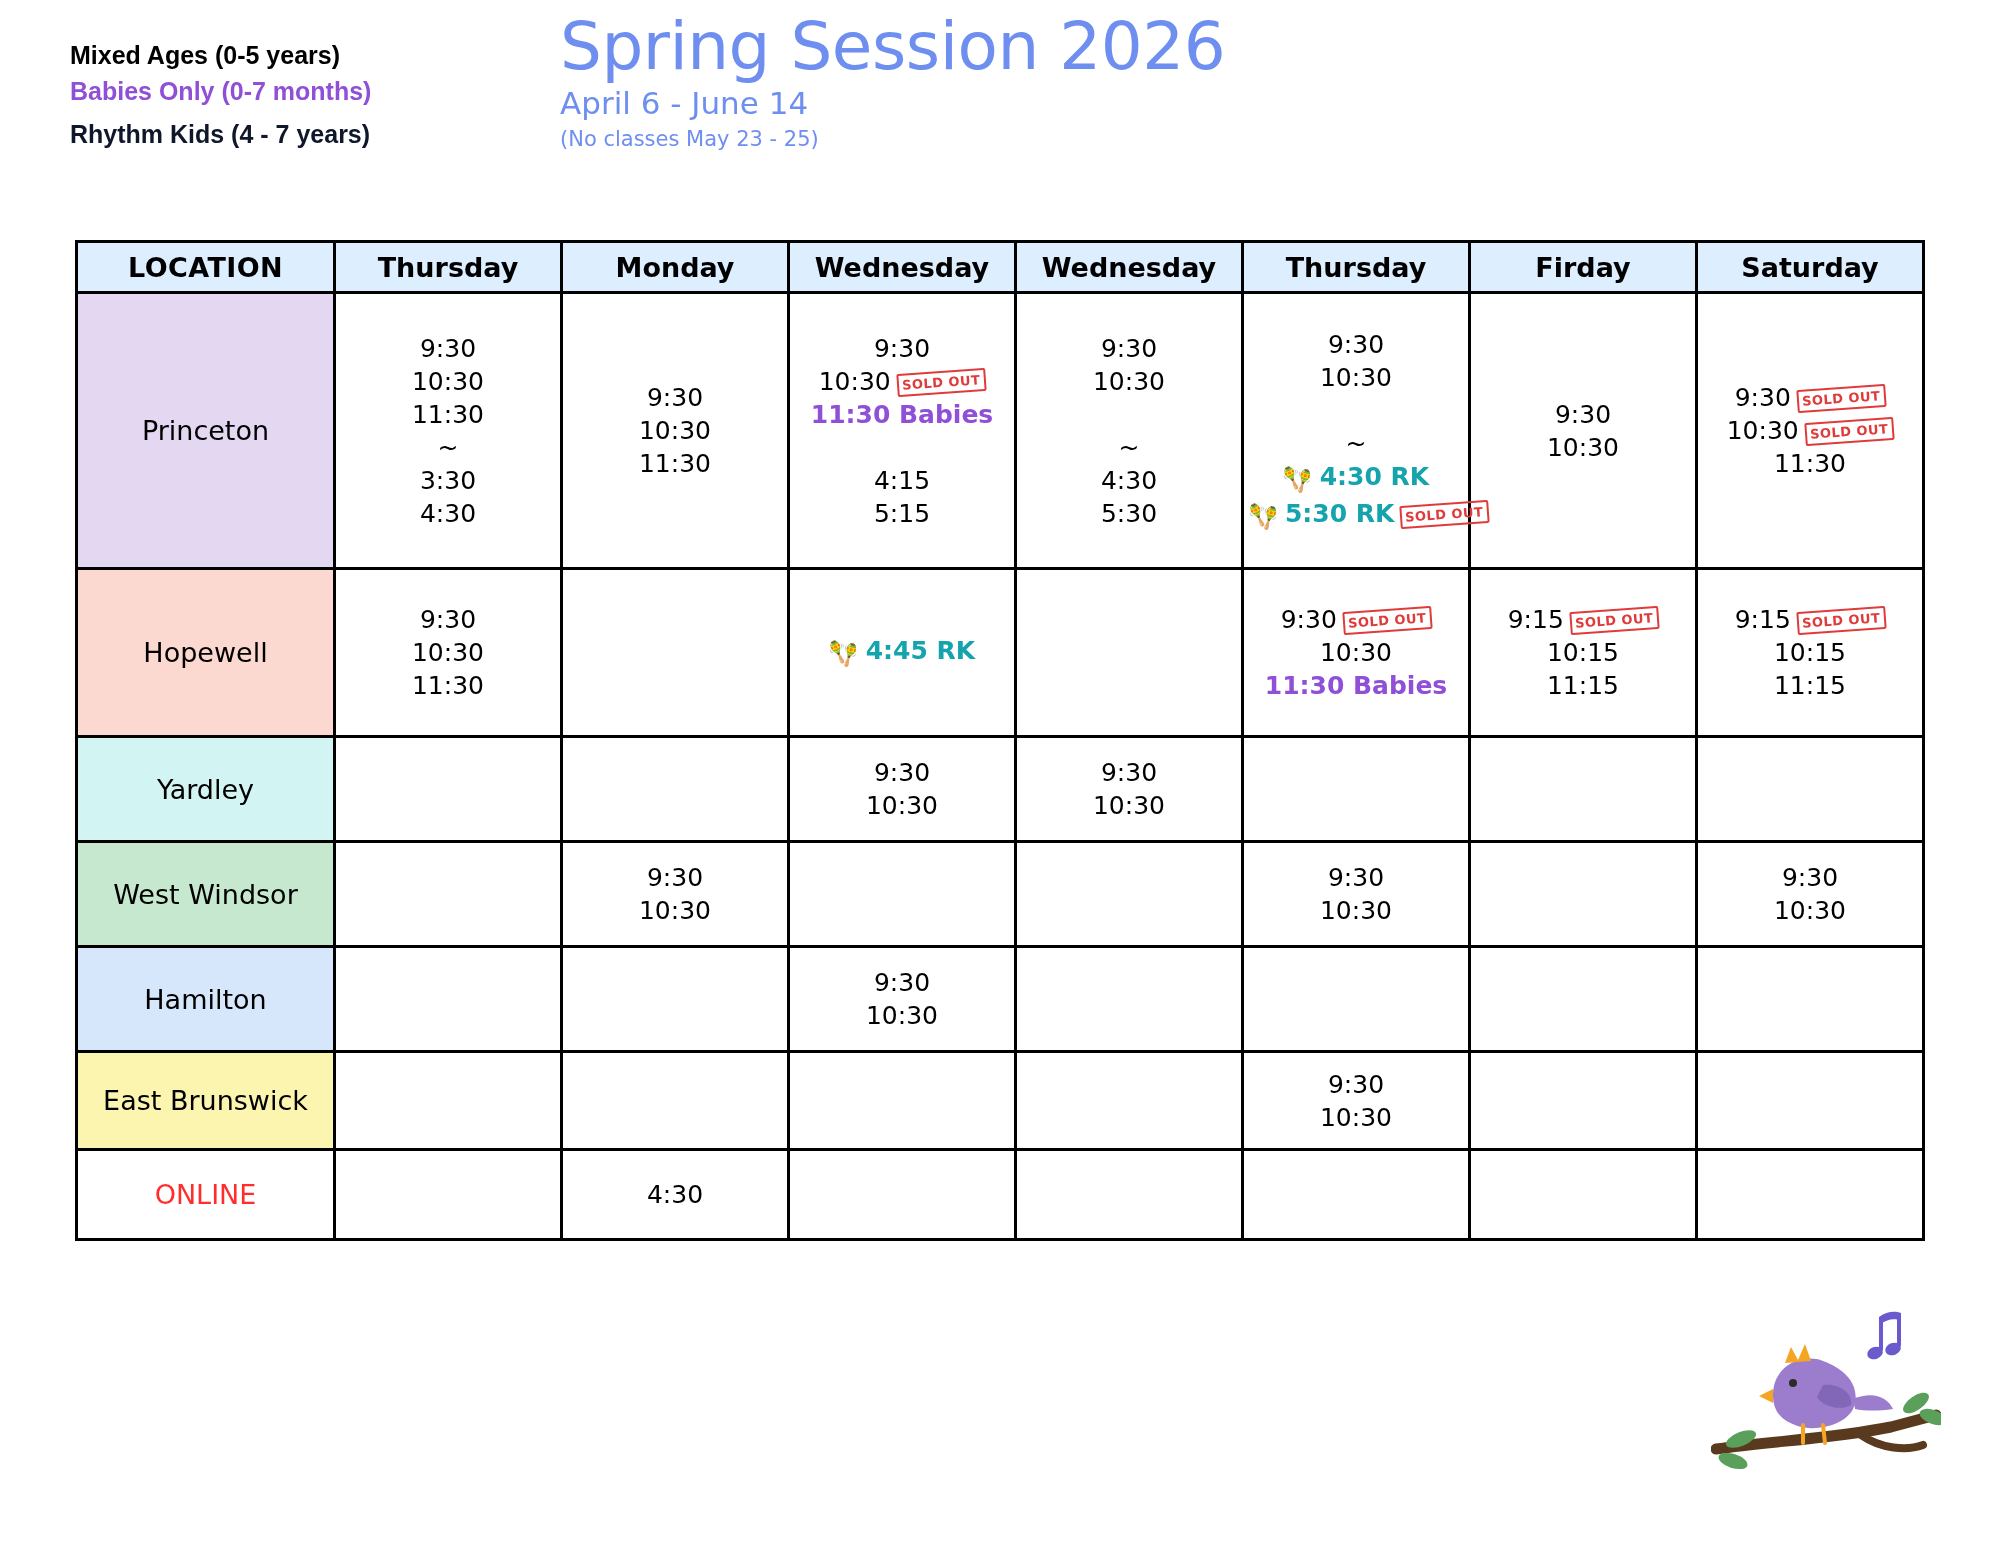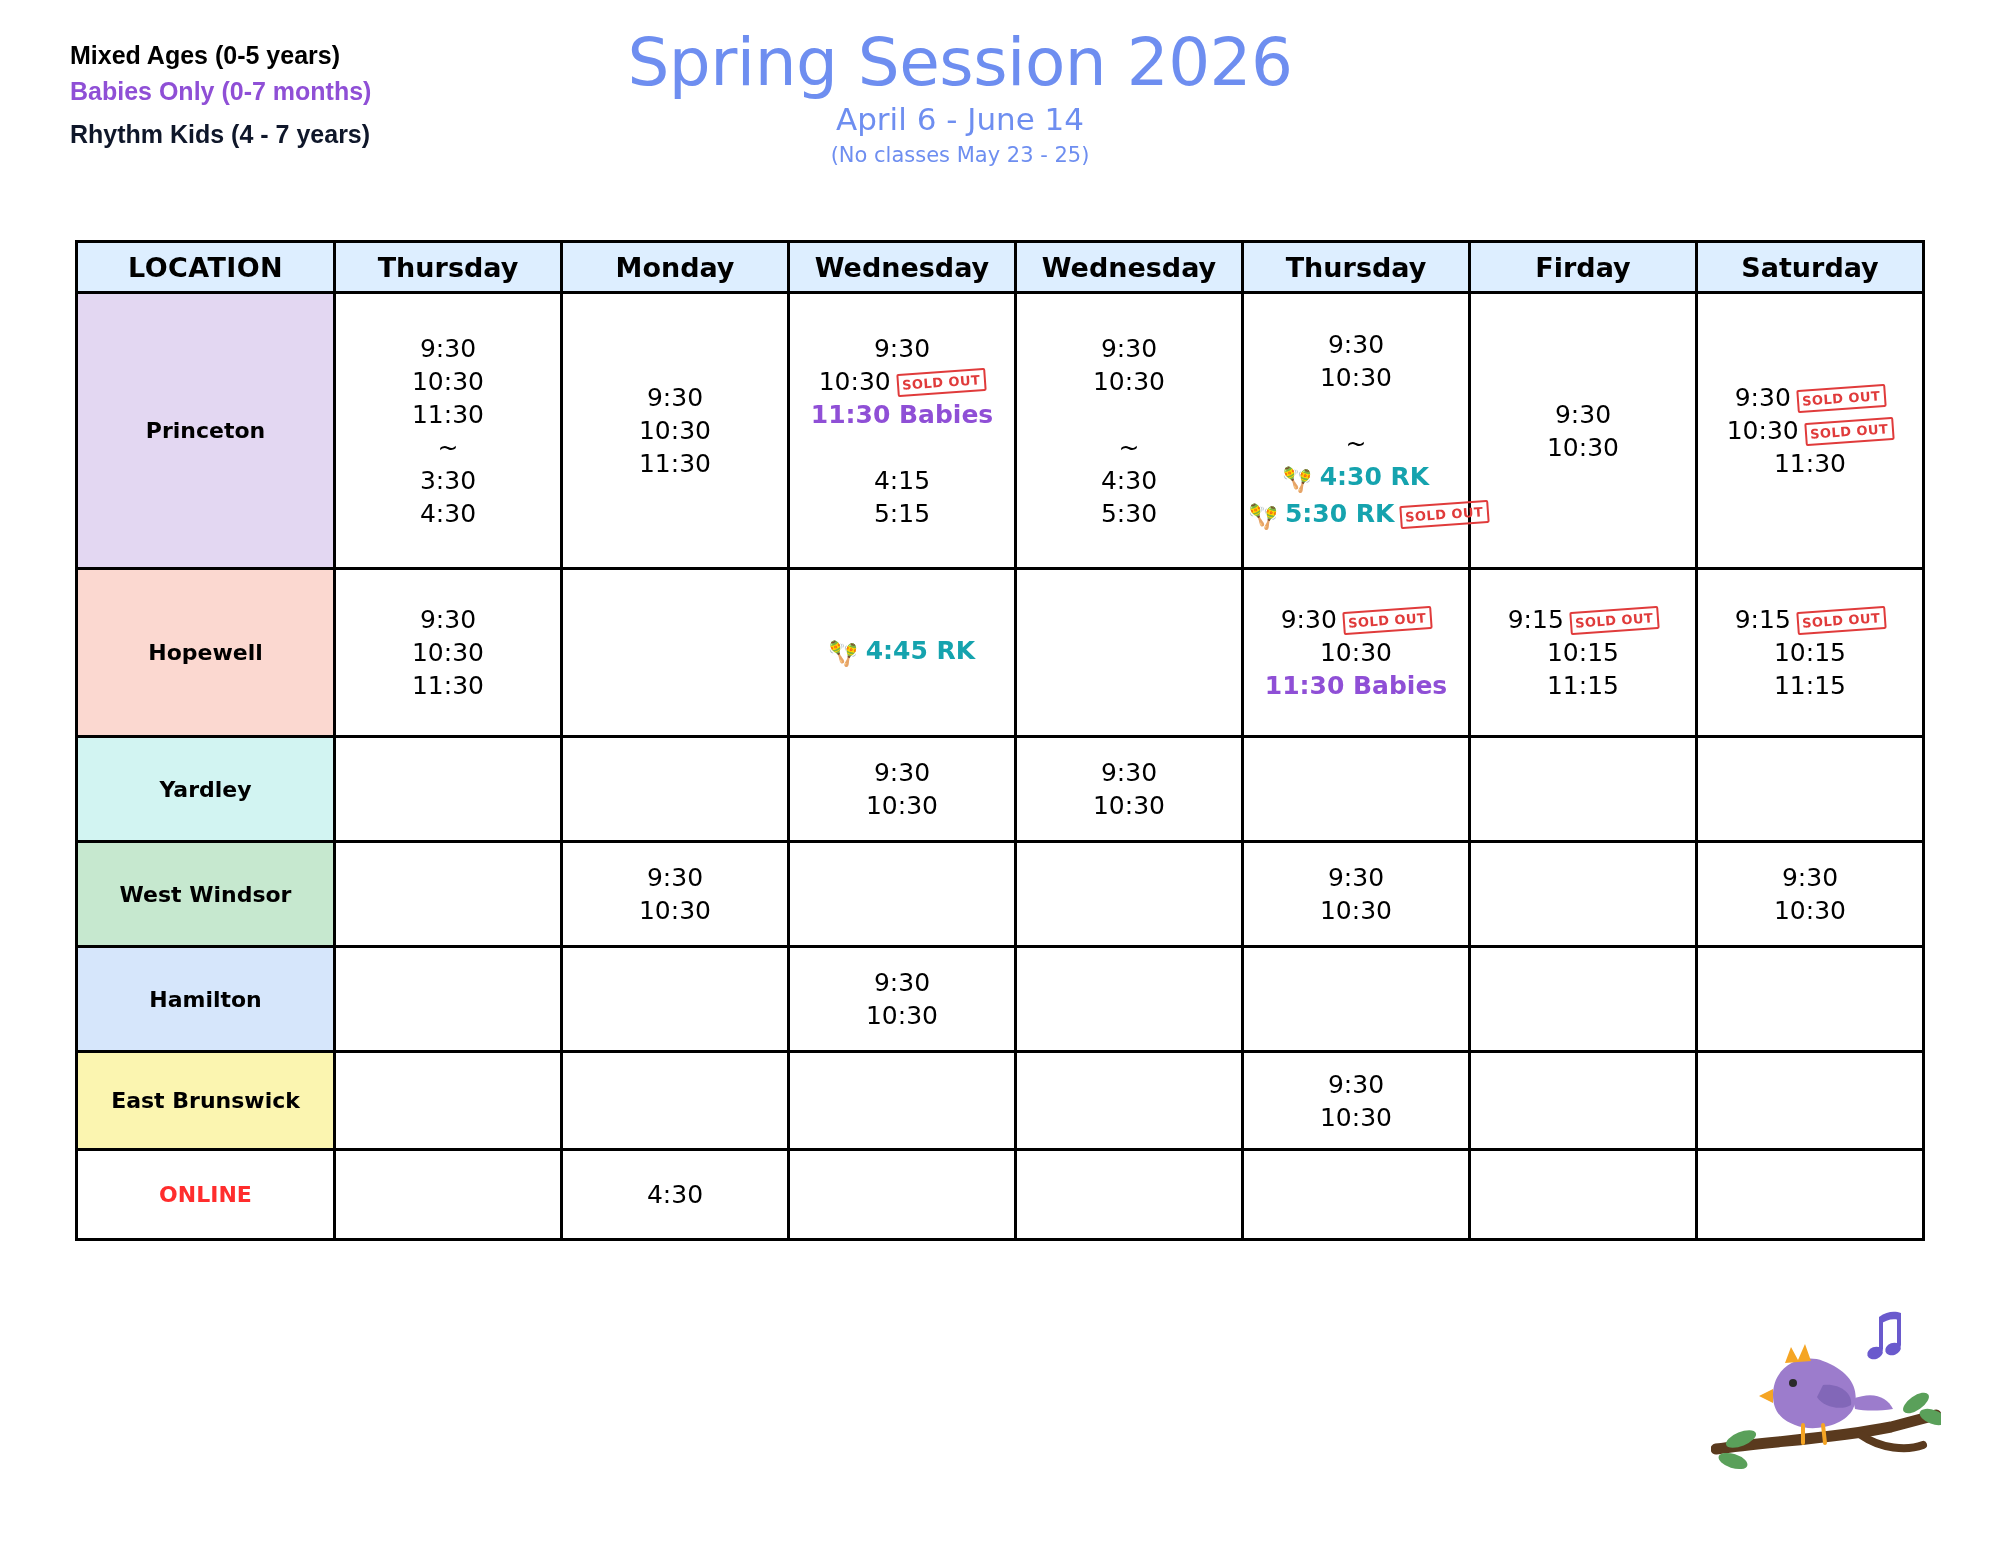--- a/index.html
+++ b/index.html
@@ -28,23 +28,23 @@
     white-space: nowrap;
   }
   .legend .mixed  { color: #000000; }
   .legend .babies { color: #8f4fd6; }
   .legend .rk     { color: #0f172a; margin-top: 8px; }
 
   
   .titleblock {
     position: absolute;
     left: 560px;
-    top: 28px;
+    top: 12px;
     width: 800px;
-    text-align: center;
+    text-align: left;
   }
   .titleblock .main {
     font-size: 66px;
     color: #6e8ef0;
     font-family: "DejaVu Sans", sans-serif;
     font-weight: normal;
     letter-spacing: -0.5px;
     line-height: 1.05;
   }
   .titleblock .dates {
@@ -82,22 +82,22 @@
     font-size: 27px;
     font-weight: bold;
     color: #000;
     font-family: "DejaVu Sans", sans-serif;
   }
   table.schedule thead th.loc-head {
     background: #ddeeff;
     letter-spacing: 0.4px;
   }
   td.loc {
-    font-size: 22px;
-    font-weight: bold;
+    font-size: 27px;
+    font-weight: normal;
     font-family: "DejaVu Sans", sans-serif;
     color: #000;
   }
   td.loc.online { color: #ff2d2d; }
 
   .cell {
     font-size: 25px;
     line-height: 1.32;
     font-family: "DejaVu Sans", sans-serif;
     color: #000;

